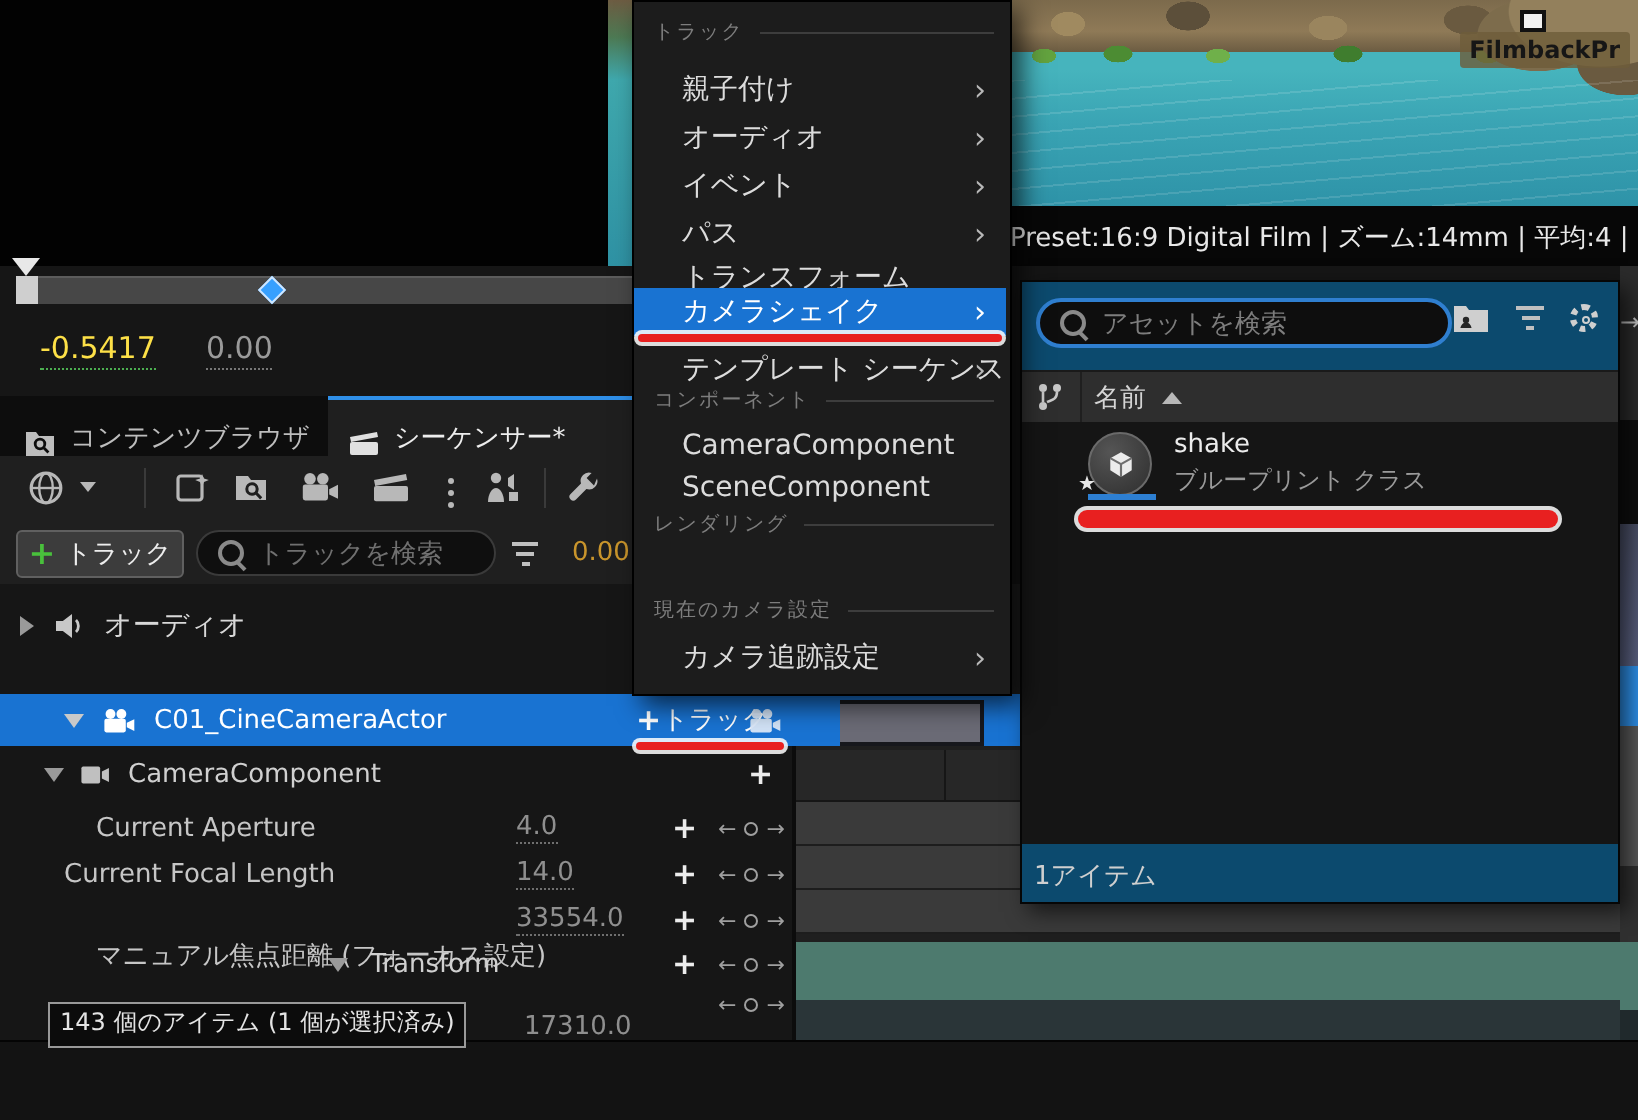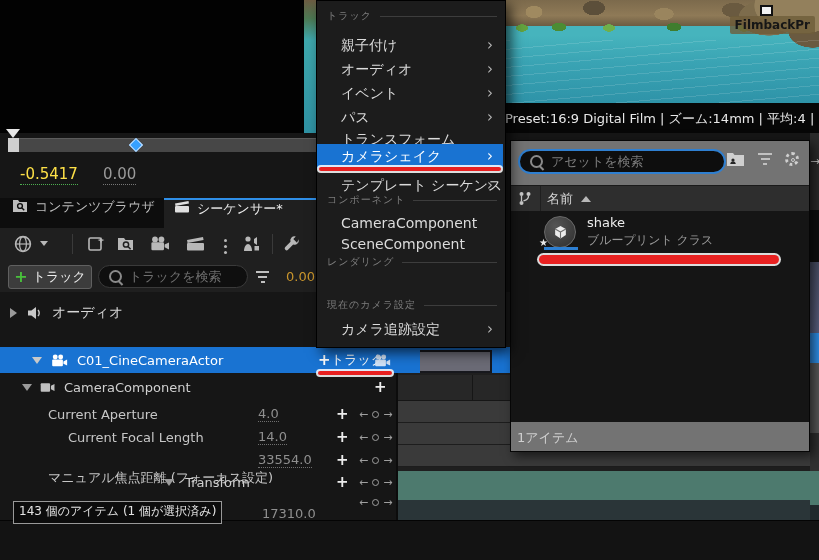--- a/index.html
+++ b/index.html
@@ -14,21 +14,21 @@
   .scene-sliver{left:304px;top:0;width:14px;height:133px;
       background:linear-gradient(180deg,#6d5c42 0,#4d7a54 14%,#3fa8ad 30%,#2f92a4 100%);}
   .scrub-bar{left:8px;top:138px;width:390px;height:13px;background:#474747;border-top:1px solid #5c5c5c;}
   .scrub-handle{left:8px;top:138px;width:11px;height:14px;background:#cfcfcf;}
   .scrub-tri{left:6px;top:129px;width:0;height:0;border-left:7px solid transparent;border-right:7px solid transparent;border-top:9px solid #e8e8e8;}
   .key-diamond{left:131px;top:140px;width:8px;height:8px;background:#37a0ff;border:1px solid #cfe6ff;transform:rotate(45deg);}
   .t-green{left:20px;top:165px;font-size:15px;color:#fde047;border-bottom:1px dotted #4cae50;padding-bottom:1px;}
   .t-gray{left:103px;top:165px;font-size:15px;color:#9a9a9a;border-bottom:1px dotted #777;padding-bottom:1px;}
   
   .tabbar{left:0;top:198px;width:398px;height:30px;background:#0d0d0d;}
-  .tab{position:absolute;top:0;height:30px;display:flex;align-items:flex-start;gap:7px;padding:0 10px;font-size:13px;}
+  .tab{position:absolute;top:0;height:30px;display:flex;align-items:flex-end;gap:7px;padding:0 10px;font-size:13px;}
   .tab-inactive{left:2px;width:150px;color:#bdbdbd;}
   .tab-active{left:164px;width:154px;background:#1f1f1f;border-top:2px solid #2f8fe8;height:28px;color:#ededed;}
   .tab-close{margin-left:auto;color:#9a9a9a;font-size:14px;}
   
   .seqbar{left:0;top:228px;width:398px;height:33px;background:#1f1f1f;border-bottom:1px solid #121212;}
   .sep{position:absolute;top:6px;width:1px;height:20px;background:#3a3a3a;}
   .caret{width:0;height:0;border-left:4px solid transparent;border-right:4px solid transparent;border-top:5px solid #b8b8b8;}
   .dots3{position:absolute;width:3px;height:3px;border-radius:50%;background:#b8b8b8;box-shadow:0 6px 0 #b8b8b8,0 12px 0 #b8b8b8;}
   
   .trackrow{left:0;top:261px;width:398px;height:31px;background:#1f1f1f;border-bottom:1px solid #0e0e0e;}
@@ -94,21 +94,21 @@
                 radial-gradient(40px 26px at 95% 55%,#6a5a40 60%,transparent 61%);}
   .ripples{position:absolute;left:0;top:40px;width:315px;height:63px;opacity:.25;
      background:repeating-linear-gradient(175deg,rgba(255,255,255,.5) 0 1px,transparent 1px 9px);}
   .film-chip{position:absolute;right:4px;top:16px;background:rgba(110,92,58,.8);border-radius:2px;
      padding:2px 5px;font-size:12px;font-weight:bold;color:#161616;}
   .drag-cursor{position:absolute;right:46px;top:5px;width:9px;height:7px;border:2px solid #111;background:#f2f2f2;box-shadow:0 0 0 1px #f2f2f2 inset;}
   
   .filmback{left:504px;top:103px;width:315px;height:30px;background:#070707;overflow:hidden;}
   .filmback span{position:absolute;left:1px;top:7px;font-size:13px;color:#e8e8e8;white-space:nowrap;}
   
-  .asset{left:510px;top:140px;width:300px;height:312px;background:#737373;border:1px solid #060606;
+  .asset{left:510px;top:140px;width:300px;height:312px;background:#0c4a6e;border:1px solid #060606;
         box-shadow:4px 4px 10px rgba(0,0,0,.6);box-sizing:border-box;z-index:20;}
   .a-search{position:absolute;left:7px;top:8px;width:208px;height:25px;border:2px solid #2f7fd0;border-radius:14px;background:#0e0e0e;display:flex;align-items:center;gap:8px;padding:0 10px;box-sizing:border-box;color:#7d7d7d;font-size:13px;}
   .a-icons{position:absolute;right:10px;top:10px;display:flex;gap:13px;align-items:center;color:#cfcfcf;}
   .gear{width:14px;height:14px;border-radius:50%;border:3px dotted #cfcfcf;box-sizing:border-box;position:relative;}
   .gear::after{content:"";position:absolute;left:3px;top:3px;width:2px;height:2px;border:1.5px solid #cfcfcf;border-radius:50%;}
   .a-header{position:absolute;left:0;top:44px;width:298px;height:25px;background:#2e2e2e;border-top:1px solid #1a1a1a;border-bottom:1px solid #151515;display:flex;align-items:center;}
   .a-hdr-div{width:1px;height:25px;background:#1f1f1f;margin:0 6px 0 8px;}
   .sort-asc{width:0;height:0;border-left:5px solid transparent;border-right:5px solid transparent;border-bottom:6px solid #b8b8b8;margin-left:8px;}
   .a-list{position:absolute;left:0;top:70px;width:298px;height:211px;background:#151515;}
   .a-item-icon{position:absolute;left:33px;top:5px;width:30px;height:30px;border-radius:50%;background:radial-gradient(circle at 35% 30%,#555,#2e2e2e);border:1px solid #6a6a6a;display:flex;align-items:center;justify-content:center;}
@@ -116,21 +116,21 @@
   .a-item-sel{position:absolute;left:33px;top:36px;width:34px;height:3px;background:#2d7fd2;}
   .a-name{position:absolute;left:76px;top:4px;font-size:13px;color:#ececec;}
   .a-type{position:absolute;left:76px;top:21px;font-size:12px;color:#9a9a9a;}
   .a-footer{position:absolute;left:6px;top:288px;font-size:13px;color:#cfcfcf;}
   
   .sliver{left:810px;top:133px;width:9px;height:387px;background:#2b2b2b;overflow:hidden;}
   .sliver div{position:absolute;left:0;width:9px;}
   
   .bottombar{left:0;top:520px;width:819px;height:40px;background:#131313;border-top:1px solid #040404;}
   
-  .tooltip{left:13px;top:501px;height:19px;background:#0c0c0c;border:1px solid #999;padding:1px 5px;font-size:12px;color:#e4e4e4;z-index:50;line-height:17px;}
+  .tooltip{left:24px;top:501px;height:19px;background:#0c0c0c;border:1px solid #999;padding:1px 5px;font-size:12px;color:#e4e4e4;z-index:50;line-height:17px;}
 </style>
 </head>
 <body>
 
 <div class="screen">
 
   <div class="abs vp-black"></div>
   <div class="abs scene-sliver"></div>
 
   <div class="abs scrub-bar"></div>
@@ -298,21 +298,21 @@
       <span class="prop-label" style="margin-left:48px;">Current Aperture</span>
       <span class="prop-val">4.0</span>
       <span class="plus-w">+</span>
       <span class="keynav">
           <span>←</span>
           <b></b>
           <span>→</span>
         </span>
     </div>
     <div class="row" style="top:134px;height:22px;">
-      <span class="prop-label" style="margin-left:68px;">Current Focal Length</span>
+      <span class="prop-label" style="margin-left:32px;">Current Focal Length</span>
       <span class="prop-val">14.0</span>
       <span class="plus-w">+</span>
       <span class="keynav">
           <span>←</span>
           <b></b>
           <span>→</span>
         </span>
     </div>
     <div class="row" style="top:157px;height:22px;">
       <span class="prop-label" style="margin-left:48px;margin-top:36px;">マニュアル焦点距離 (フォーカス設定)</span>

